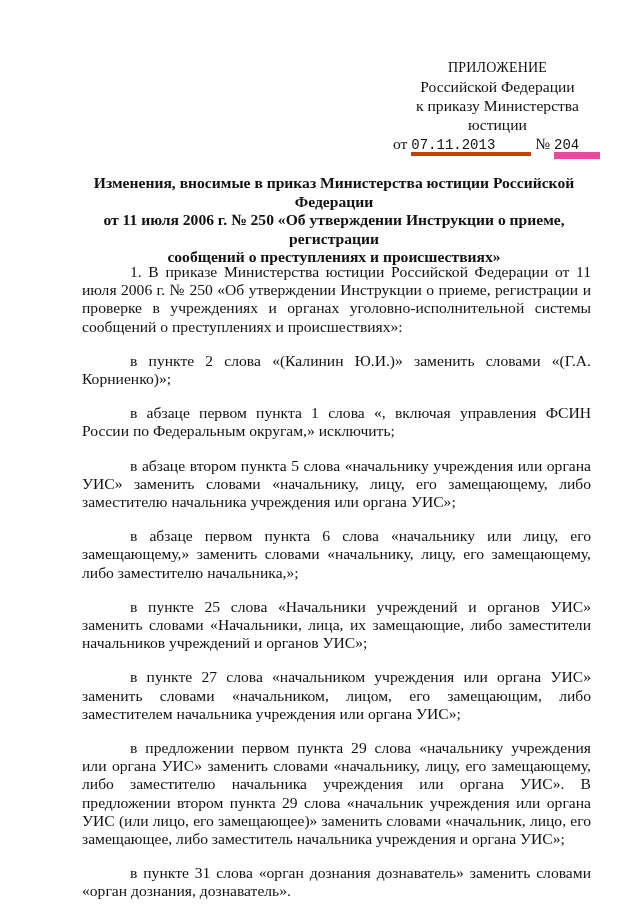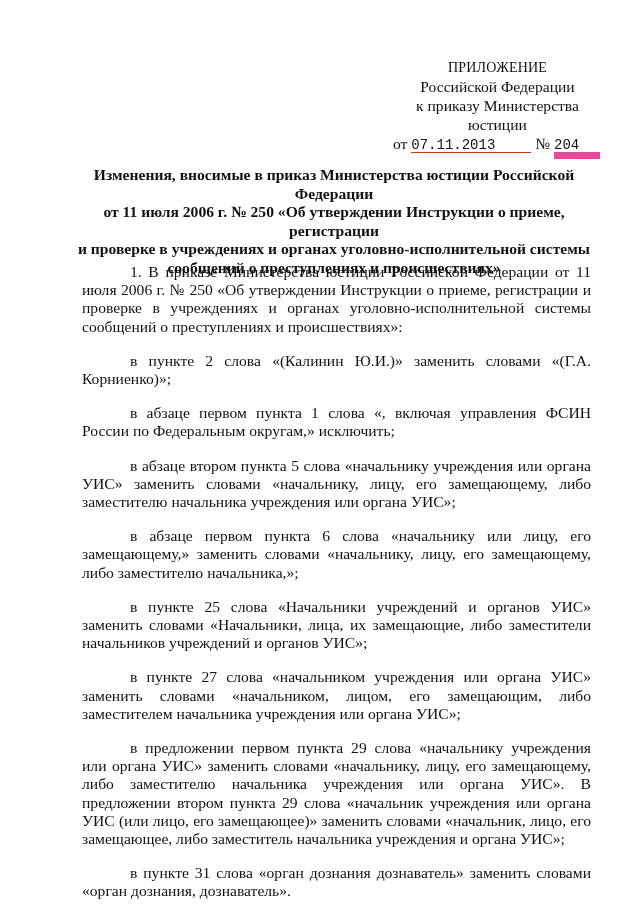--- a/index.html
+++ b/index.html
@@ -8,24 +8,24 @@
     font-family: "Liberation Serif", "DejaVu Serif", serif;
     color: #111; font-size: 15.6px;
   }
   .appendix {
     position: absolute; left: 385px; top: 58px; width: 225px;
     text-align: center; line-height: 19px; font-size: 15.6px;
   }
   .appendix .head { font-size: 14px; letter-spacing: 0.2px; }
   .order-line { text-align: left; padding-left: 8px; white-space: nowrap; }
   .mono { font-family: "Liberation Mono", "DejaVu Sans Mono", monospace; font-size: 14px; }
-  .ul-date { display: inline-block; width: 120px; border-bottom: 1px solid #c2410c; line-height: 14px; }
+  .ul-date { display: inline-block; width: 120px; border-bottom: 4px solid #c2410c; line-height: 14px; }
   .ul-num { display: inline-block; width: 46px; border-bottom: 7px solid #ec4899; line-height: 14px; }
   .title {
-    position: absolute; left: 60px; top: 166px; width: 548px;
+    position: absolute; left: 60px; top: 174px; width: 548px;
     text-align: center; font-weight: bold; line-height: 18.5px; font-size: 15.6px;
   }
   .body {
     position: absolute; left: 66px; top: 247px; width: 541px;
     line-height: 18.2px; font-size: 15.6px;
   }
   .body p { margin: 16px; text-align: justify; text-indent: 48px; }
 </style>
 </head>
 <body>
@@ -38,21 +38,20 @@
     <span>от</span>
     <span class="ul-date"><span class="mono">07.11.2013</span></span>
     <span>№</span>
     <span class="ul-num"><span class="mono">204</span></span>
   </div>
 </div>
 
 <div class="title">
   <div>Изменения, вносимые в приказ Министерства юстиции Российской Федерации</div>
   <div>от 11 июля 2006 г. № 250 «Об утверждении Инструкции о приеме, регистрации</div>
-  <div>и проверке в учреждениях и органах уголовно-исполнительной системы</div>
   <div>сообщений о преступлениях и происшествиях»</div>
 </div>
 
 <div class="body">
   <p>1. В приказе Министерства юстиции Российской Федерации от 11 июля 2006 г. № 250 «Об утверждении Инструкции о приеме, регистрации и проверке в учреждениях и органах уголовно-исполнительной системы сообщений о преступлениях и происшествиях»:</p>
   <p>в пункте 2 слова «(Калинин Ю.И.)» заменить словами «(Г.А. Корниенко)»;</p>
   <p>в абзаце первом пункта 1 слова «, включая управления ФСИН России по Федеральным округам,» исключить;</p>
   <p>в абзаце втором пункта 5 слова «начальнику учреждения или органа УИС» заменить словами «начальнику, лицу, его замещающему, либо заместителю начальника учреждения или органа УИС»;</p>
   <p>в абзаце первом пункта 6 слова «начальнику или лицу, его замещающему,» заменить словами «начальнику, лицу, его замещающему, либо заместителю начальника,»;</p>
   <p>в пункте 25 слова «Начальники учреждений и органов УИС» заменить словами «Начальники, лица, их замещающие, либо заместители начальников учреждений и органов УИС»;</p>

